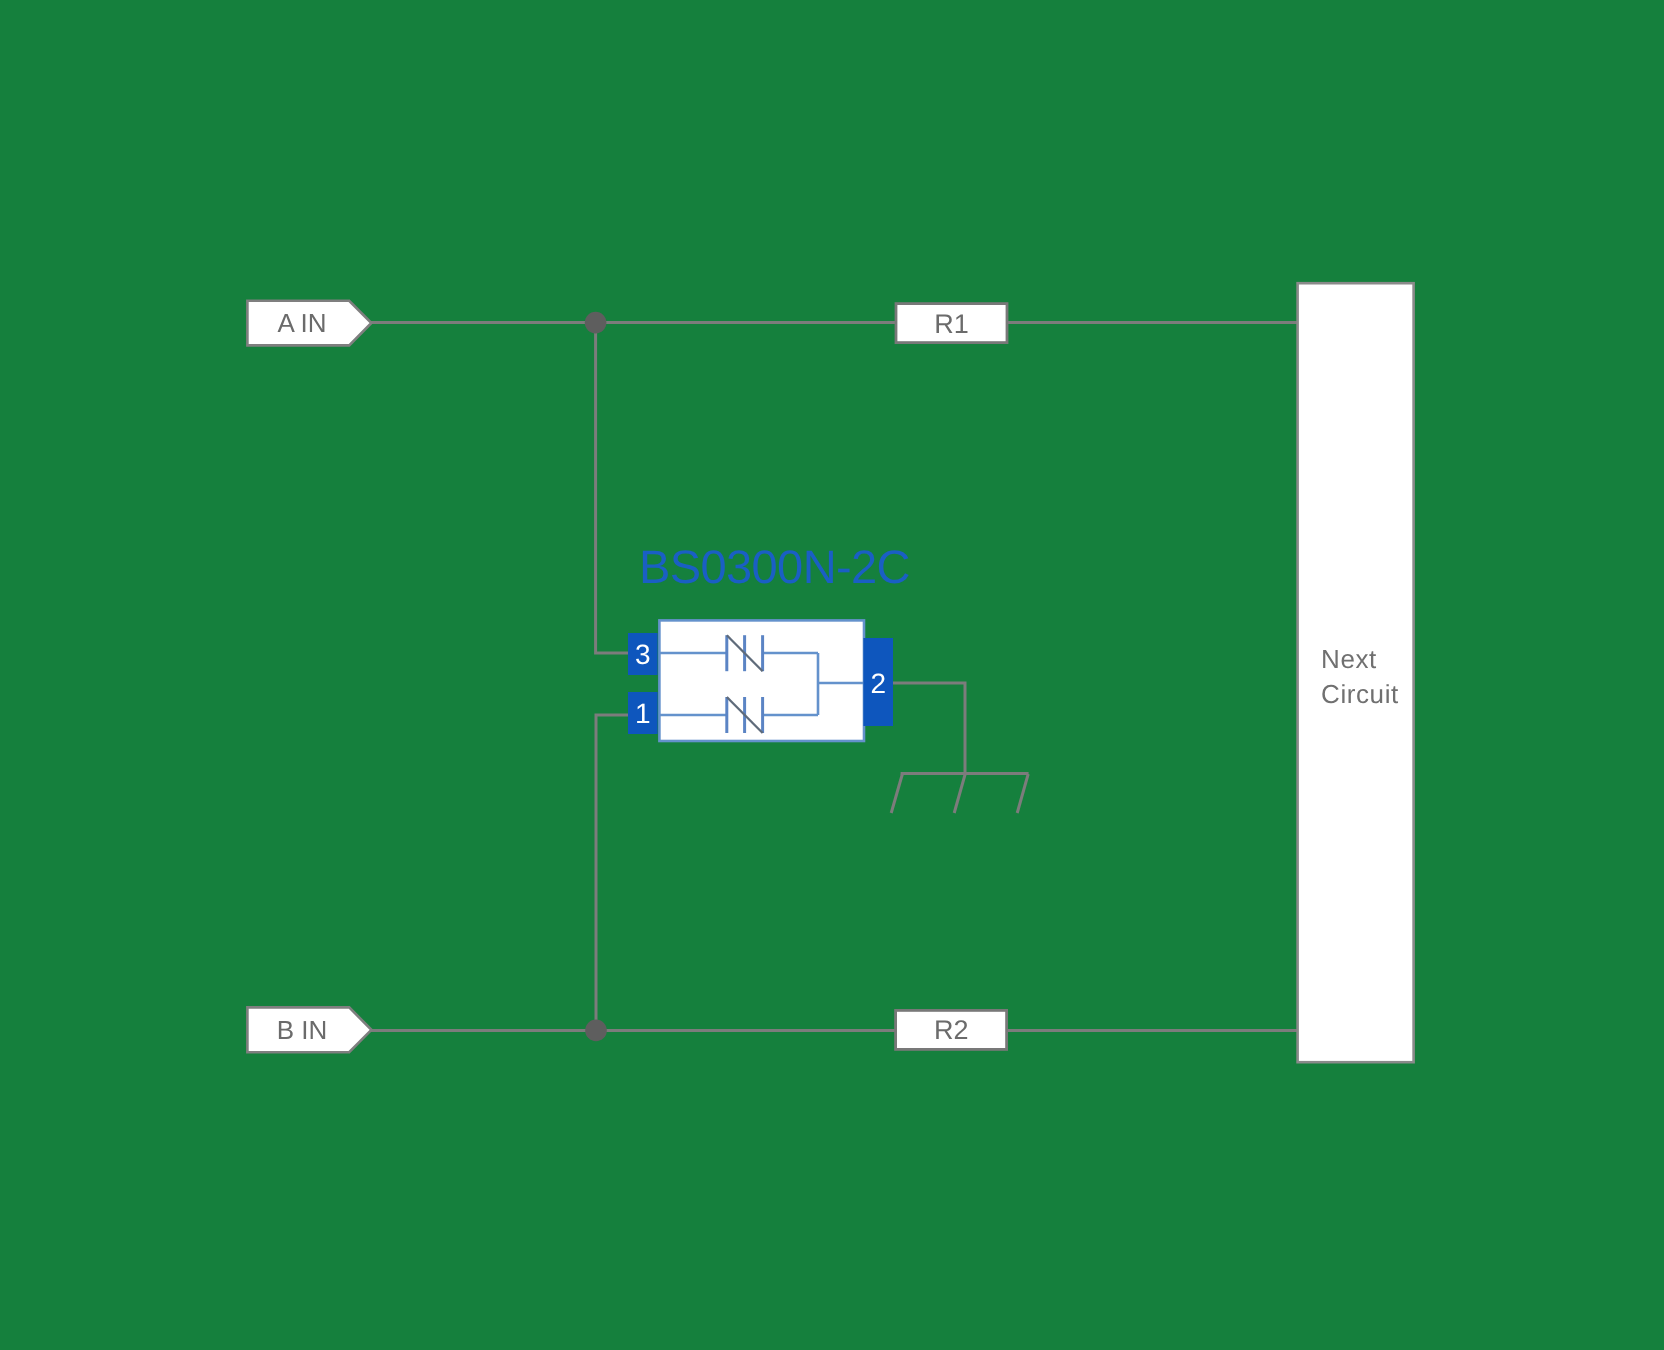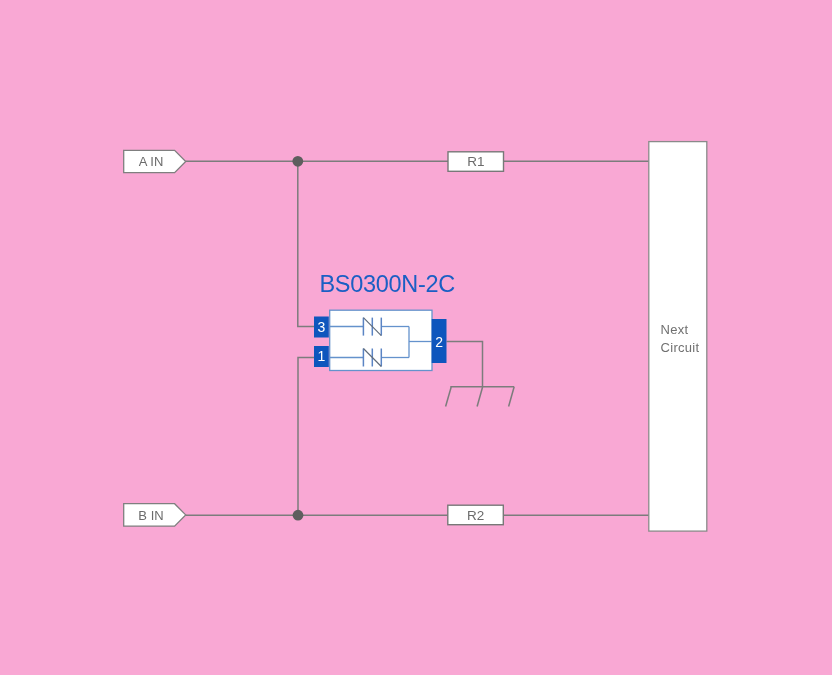--- a/index.html
+++ b/index.html
@@ -1,16 +1,16 @@
 <!DOCTYPE html>
 <html><head>
 <meta charset="utf-8">
 <style>
   html,body{margin:0;padding:0;background:#ffffff;}
-  #stage{position:relative;width:832px;height:675px;background:#f9a8d4;overflow:hidden;}
+  #stage{position:relative;width:832px;height:675px;background:#15803d;overflow:hidden;}
   svg{position:absolute;left:0;top:0;}
   text{font-family:"Liberation Sans", sans-serif;}
 </style>
 </head>
 <body>
 <div id="stage">
 <svg width="832" height="675" viewBox="0 0 832 675">
 
   <g stroke="#7c7c7c" stroke-width="1.5" fill="none">
 

